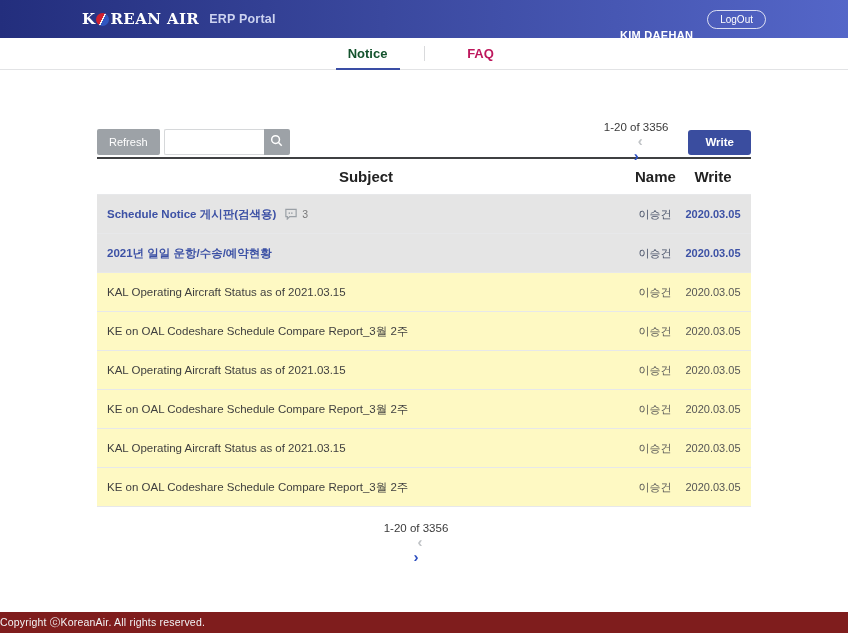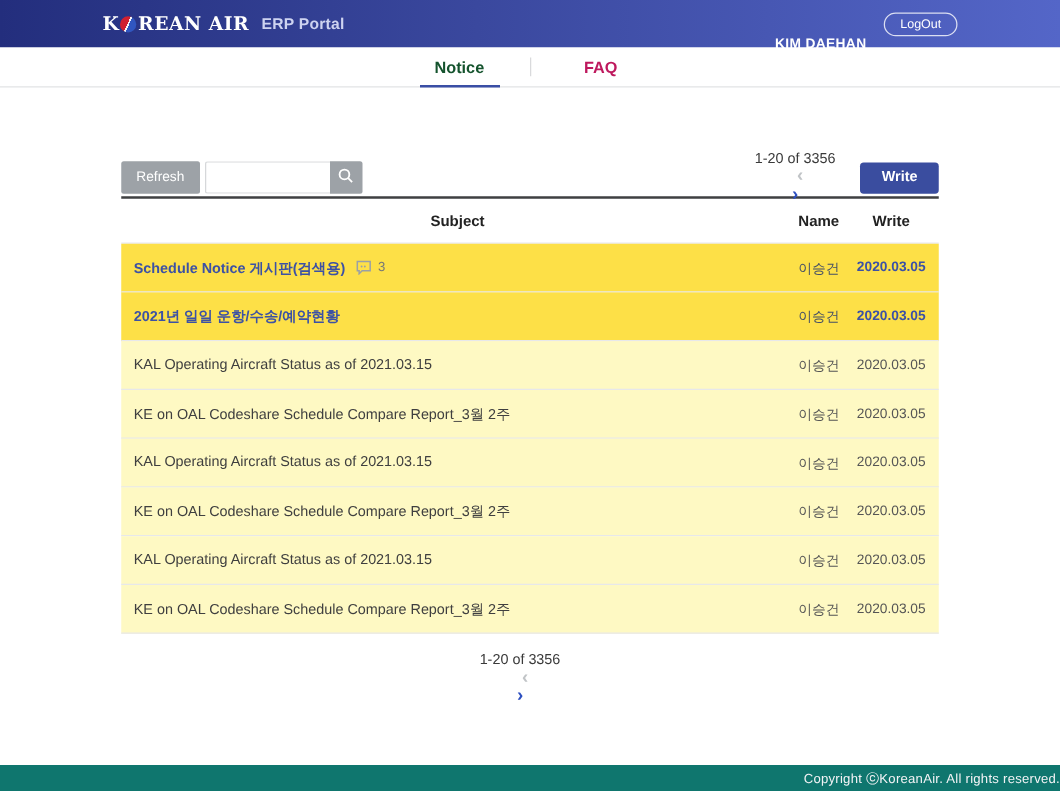--- a/index.html
+++ b/index.html
@@ -75,44 +75,44 @@
     margin-left:20px; background:#3a4d9f; color:#fff; border:none; border-radius:3px;
     height:25px; padding:4px 17px; font-size:11.5px; font-weight:bold; cursor:pointer;
     font-family:"Liberation Sans", sans-serif;
   }
   
   .table { margin-top:2px; border-top:2px solid #3f4042; }
   .thead { display:flex; height:36px; align-items:center; border-bottom:1px solid #e7e8ea; }
   .cell.subject { flex:1; min-width:0; }
   .cell.name  { width:40px; text-align:center; }
   .cell.date  { width:76px; text-align:center; }
-  .th { font-size:12px; font-weight:bold; color:#222; }
+  .th { font-size:15px; font-weight:bold; color:#222; }
   .thead .subject { text-align:center; }
   .trow {
     display:flex; height:39px; align-items:center;
     border-bottom:1px solid #e7e8ea; cursor:pointer; background:#fef9c3;
   }
   .trow .subject {
     padding-left:10px; font-size:11.5px; color:#3f3f3f;
     display:flex; align-items:center; gap:4px;
     white-space:nowrap; overflow:hidden;
   }
   .trow .name, .trow .date { font-size:11px; color:#555; }
-  .trow.hl { background:#fde047; }
+  .trow.hl { background:#e5e5e5; }
   .trow.hl .subject { color:#3c51a5; font-weight:bold; }
   .trow.hl .date { color:#3c51a5; font-weight:bold; }
   .trow.hl .name { color:#454f66; }
   .comment-ic { display:inline-flex; margin-left:4px; }
   .ccount { font-size:10.5px; color:#777; font-weight:normal; }
   
   .bottom-pg { display:flex; justify-content:flex-end; align-items:center; margin-top:15px; padding-right:16px; }
   
   .footer {
     position:absolute; left:0; bottom:0; width:848px; height:21px;
-    background:#0f766e; display:flex; align-items:center; justify-content:flex-end;
+    background:#7f1d1d; display:flex; align-items:center; justify-content:flex-start;
   }
   .footer span { color:#f2f3f5; font-size:10.5px; letter-spacing:.2px; }
 </style>
 </head>
 <body>
 
 <header class="app-header">
   <div class="logo">
     <span>K</span>
     <span class="taegeuk"></span>

